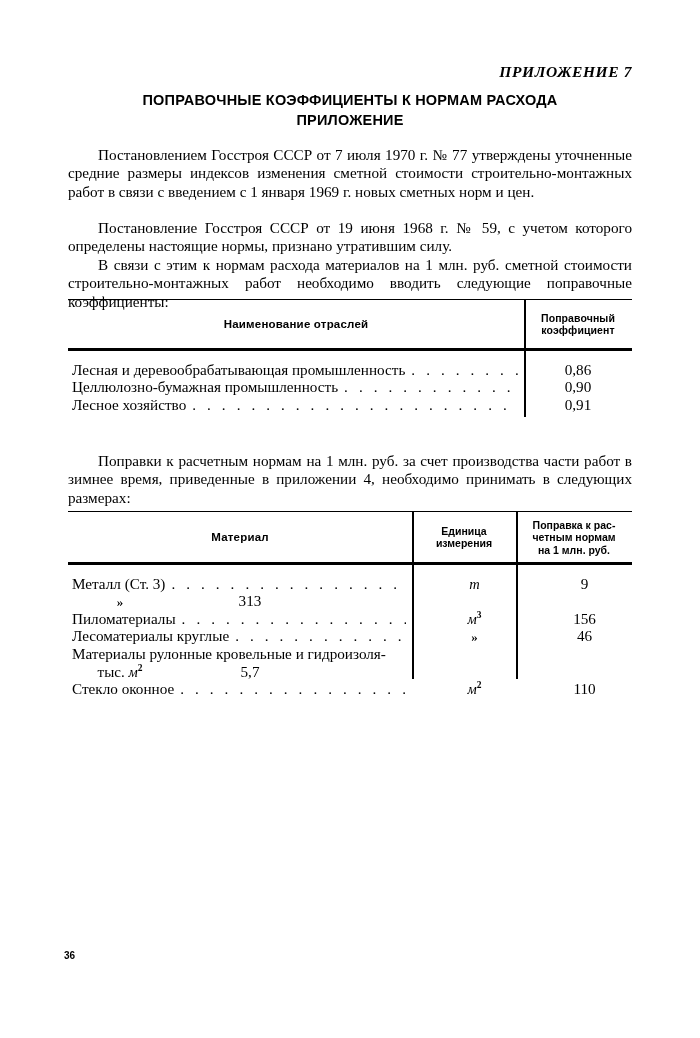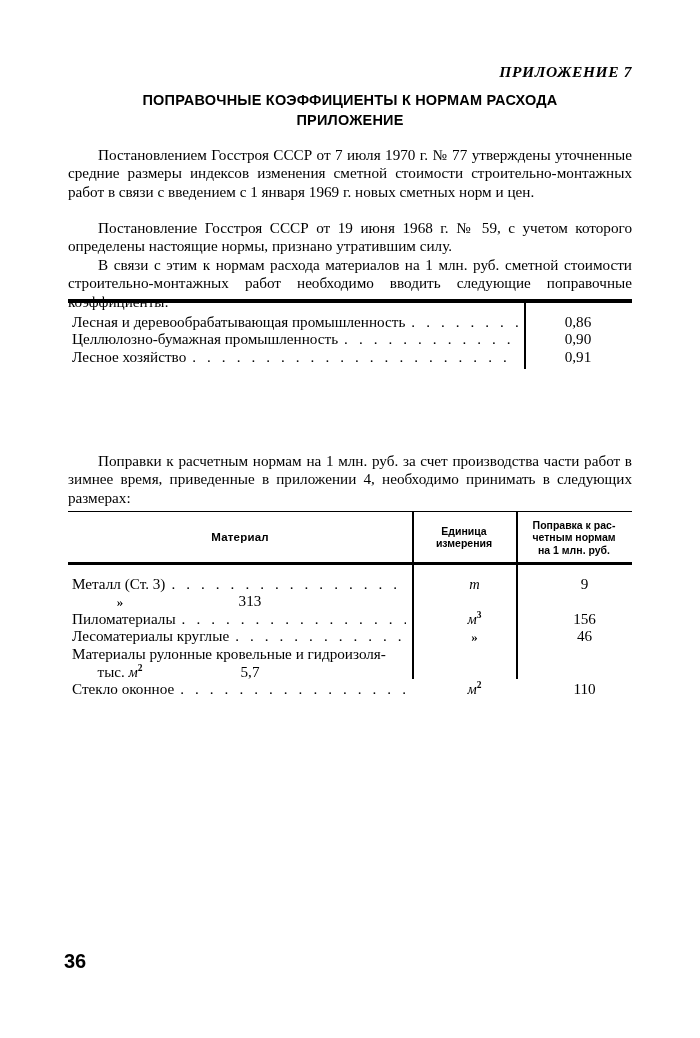--- a/index.html
+++ b/index.html
@@ -230,21 +230,21 @@
     font-weight: bold;
     font-style: normal;
     font-size: 13px;
   }
 
   
   .page-number {
     position: absolute;
     left: 64px;
     top: 950px;
-    font-size: 20px;
+    font-size: 10px;
     font-weight: bold;
     font-family: "Liberation Sans", "DejaVu Sans", sans-serif;
   }
 </style>
 </head>
 <body>
 
 <div class="page">
 
   <div class="appendix-label">ПРИЛОЖЕНИЕ 7</div>
@@ -254,20 +254,28 @@
     <span class="line2">ПРИЛОЖЕНИЕ</span>
   </div>
 
   <div class="para p1">Постановлением Госстроя СССР от 7 июля 1970 г. № 77 утверждены уточненные средние размеры индексов изменения сметной стоимости строительно-монтажных работ в связи с введением с 1 января 1969 г. новых сметных норм и цен.</div>
   <div class="para p2">Постановление Госстроя СССР от 19 июня 1968 г. № 59, с учетом которого определены настоящие нормы, признано утратившим силу.</div>
   <div class="para p3">В связи с этим к нормам расхода материалов на 1 млн. руб. сметной стоимости строительно-монтажных работ необходимо вводить следующие поправочные коэффициенты:</div>
 
   <div class="tbl tbl1">
     <div class="rule rule-thin"></div>
 
+    <div class="thead">
+      <div class="col-sep" style="left:456px;"></div>
+      <div class="t1-h-name">Наименование отраслей</div>
+      <div class="t1-h-coef">
+        <div>Поправочный</div>
+        <div>коэффициент</div>
+      </div>
+    </div>
 
     <div class="rule rule-med"></div>
 
     <div class="tbody">
       <div class="col-sep" style="left:456px;"></div>
       <div class="rows-pad-top"></div>
 
       <div class="t1-row">
         <div class="cell-name">
           <span>Лесная и деревообрабатывающая промышленность</span>

